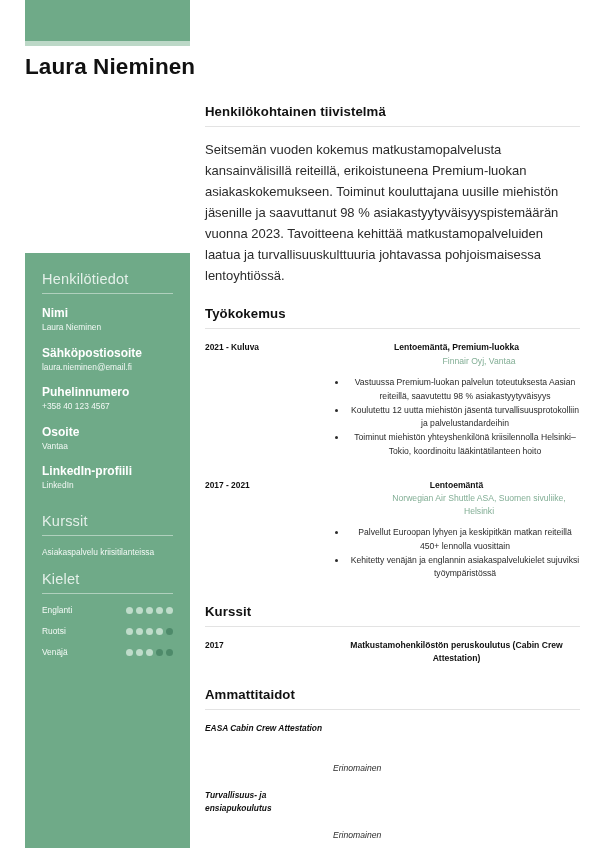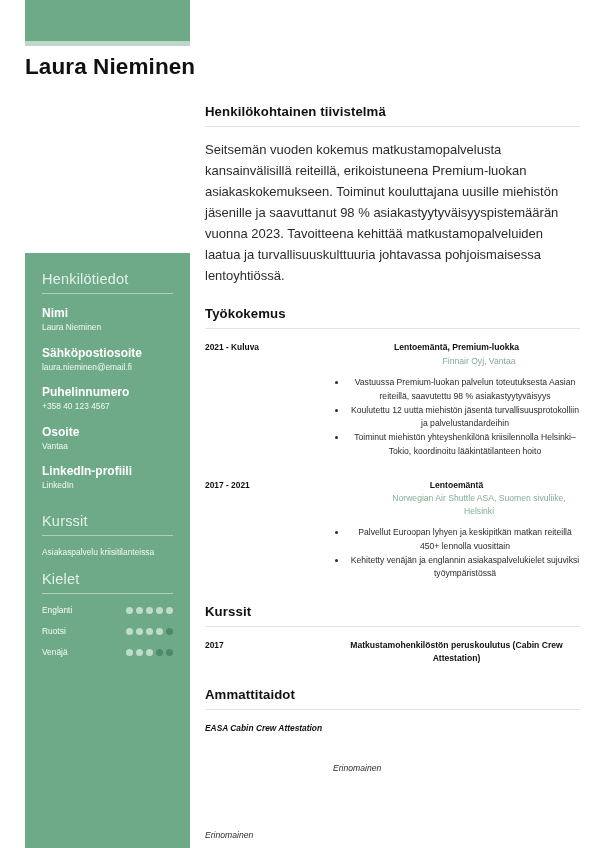--- a/index.html
+++ b/index.html
@@ -349,20 +349,21 @@
   <section class="section">
     <h2 class="section-title">Ammattitaidot</h2>
     <div class="section-rule"></div>
 
     <div class="skill-row">
       <div class="skill-name">EASA Cabin Crew Attestation</div>
       <div class="skill-level">Erinomainen</div>
     </div>
 
     <div class="skill-row">
+      <div class="skill-name">Turvallisuus- ja ensiapukoulutus</div>
       <div class="skill-level">Erinomainen</div>
     </div>
 
     <div class="skill-row">
       <div class="skill-name">Premium-luokan palveluprotokollat</div>
       <div class="skill-level">Erinomainen</div>
     </div>
   </section>
 
 </main>

